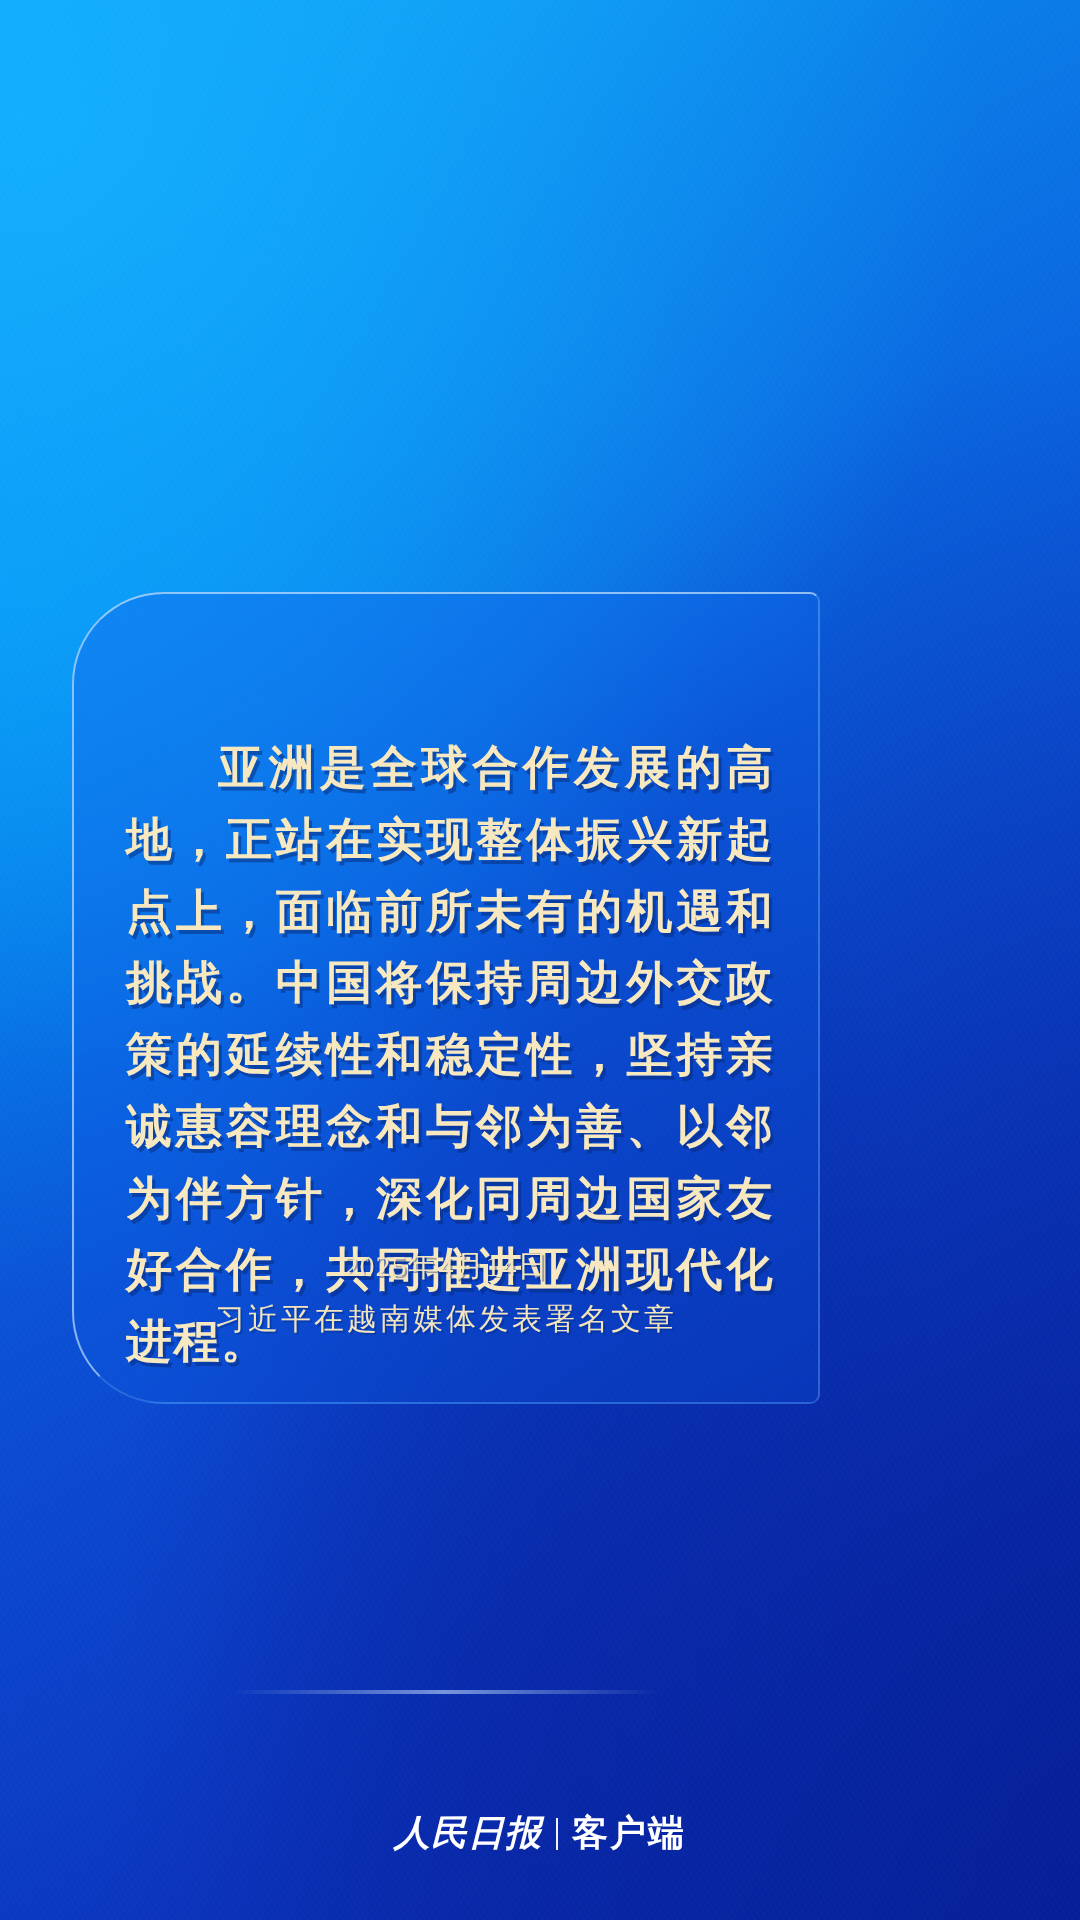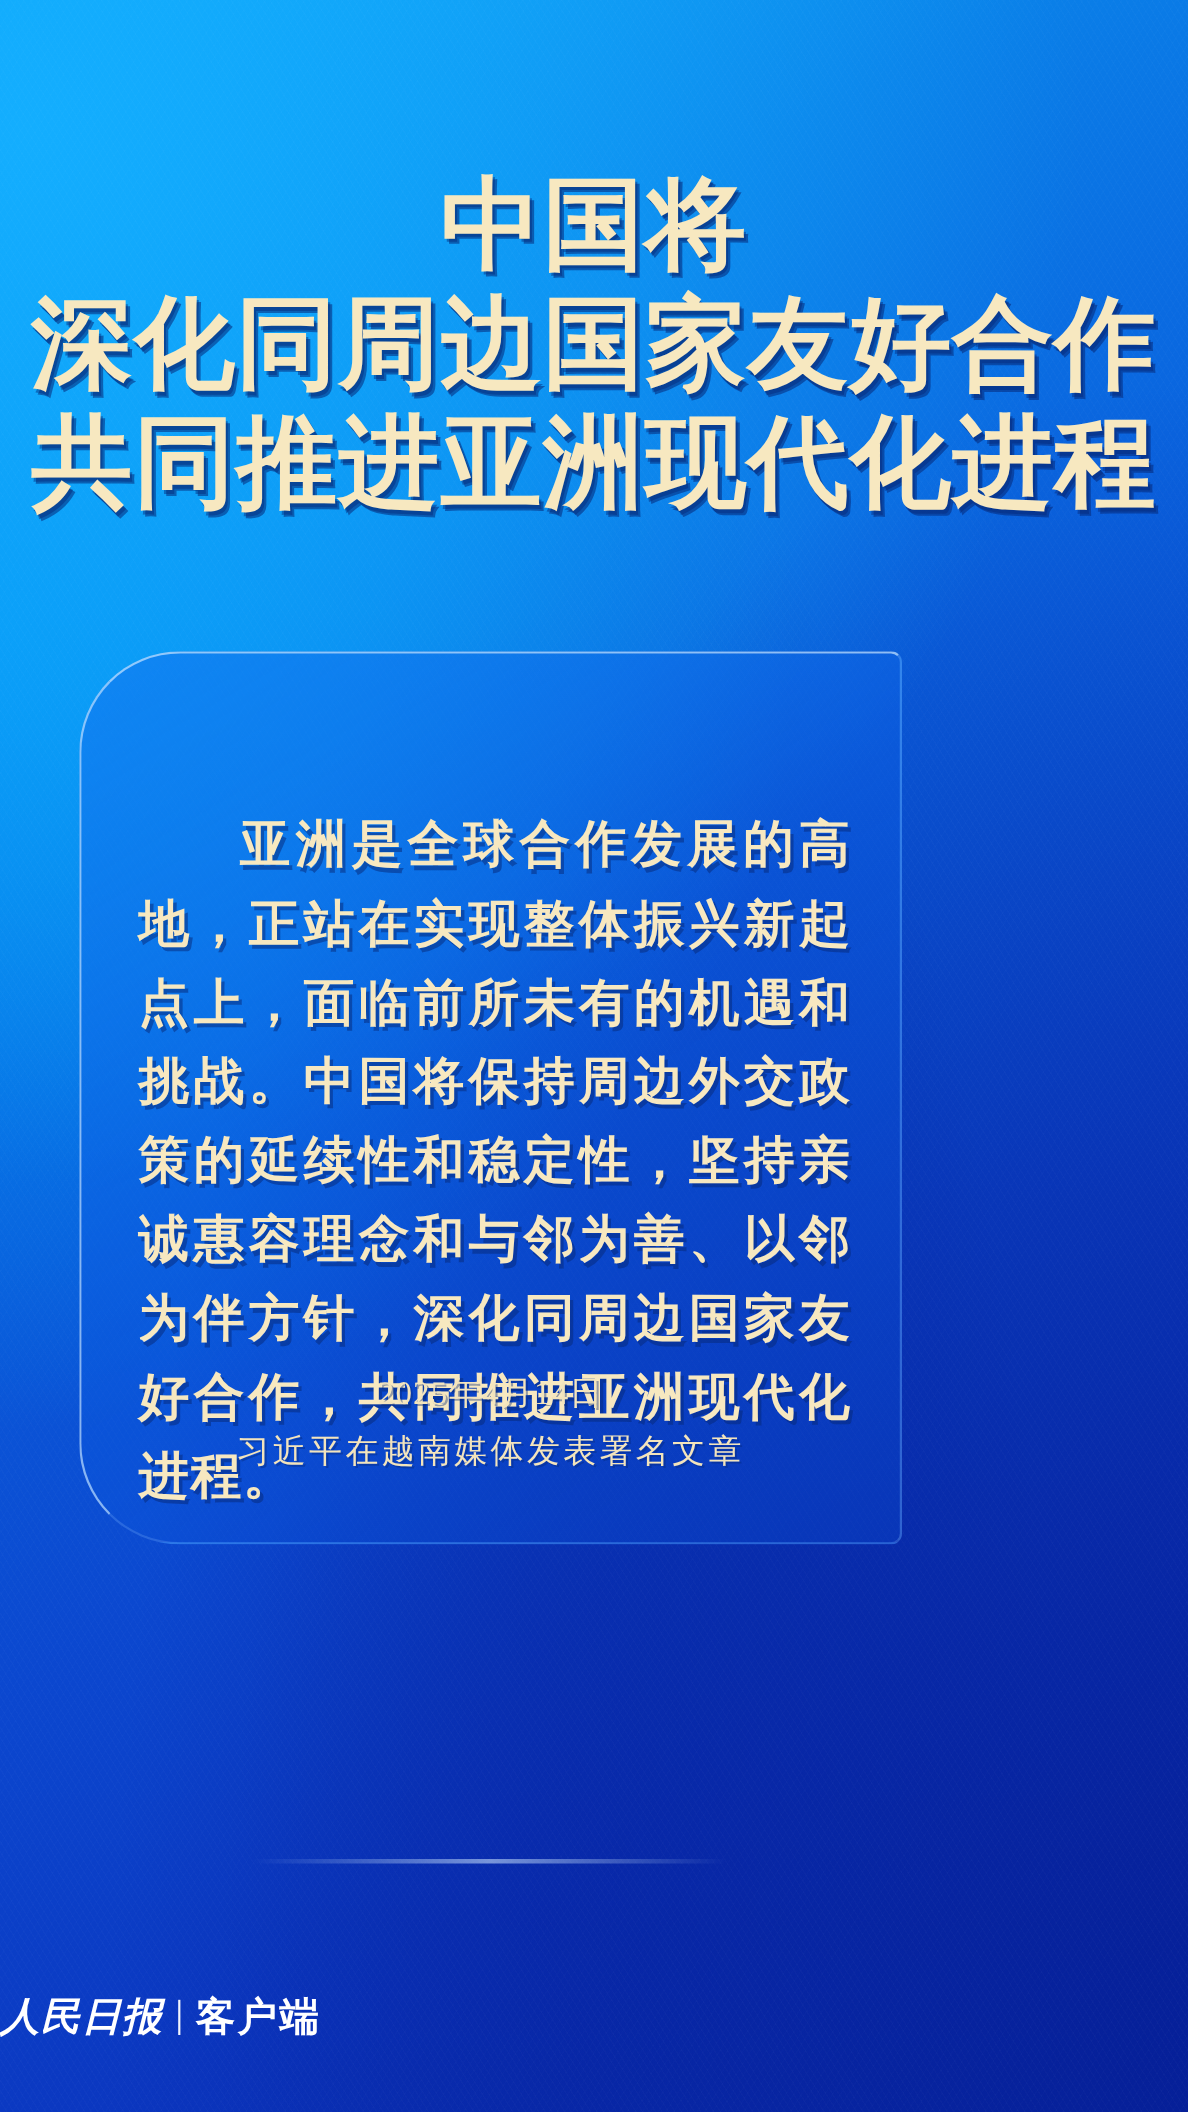--- a/index.html
+++ b/index.html
@@ -120,20 +120,21 @@
     z-index:3;
   }
 
   
   .brand {
     position:absolute;
     left:0; right:0;
     bottom:62px;
     display:flex;
     align-items:center;
+    justify-content:center;
     gap:14px;
     z-index:5;
   }
   .brand-name {
     color:#ffffff;
     font-family:"Liberation Serif","DejaVu Serif",serif;
     font-size:36px;
     font-weight:bold;
     font-style:italic;
     letter-spacing:1px;
@@ -151,25 +152,20 @@
     letter-spacing:2px;
   }
 </style>
 </head>
 <body>
 
 <div class="poster">
 
   <div class="texture"></div>
 
-  <div class="title-block">
-    <div class="title-line l1">中国将</div>
-    <div class="title-line l2">深化同周边国家友好合作</div>
-    <div class="title-line l3">共同推进亚洲现代化进程</div>
-  </div>
 
   <div class="card">
     <div class="body-text">亚洲是全球合作发展的高地，正站在实现整体振兴新起点上，面临前所未有的机遇和挑战。中国将保持周边外交政策的延续性和稳定性，坚持亲诚惠容理念和与邻为善、以邻为伴方针，深化同周边国家友好合作，共同推进亚洲现代化进程。</div>
 
     <div class="card-footer">
       <div class="pub-date">2025年4月14日</div>
       <div class="pub-source">习近平在越南媒体发表署名文章</div>
     </div>
   </div>
 

